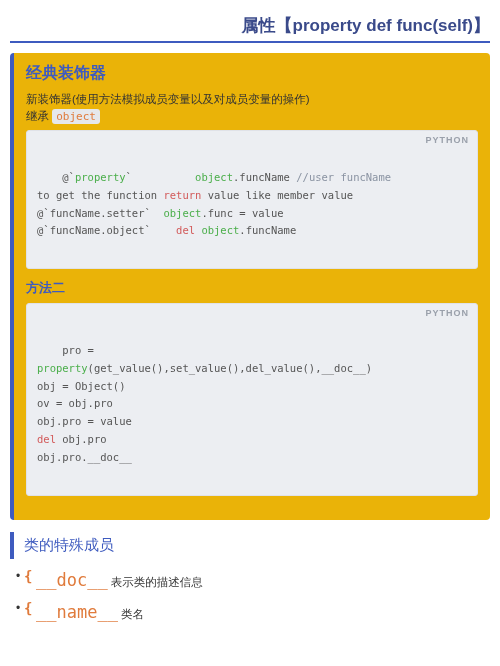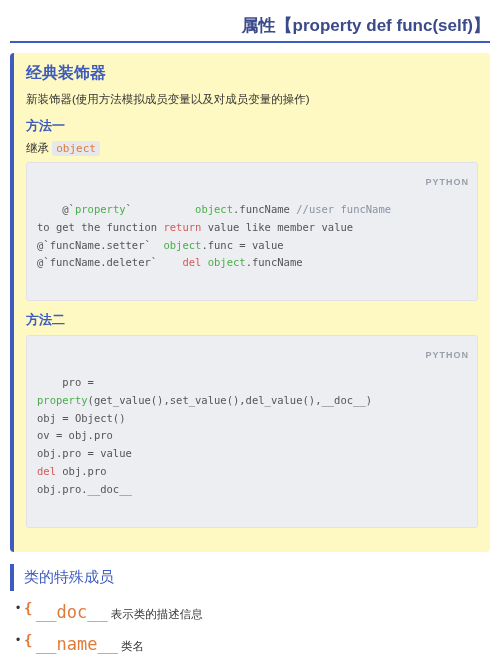--- a/index.html
+++ b/index.html
@@ -15,21 +15,21 @@
   .section-title {
     font-size: 17px;
     font-weight: 700;
     color: #3a4a8a;
     border-bottom: 2px solid #3e5bbf;
     padding-bottom: 4px;
     margin: 4px 0 10px 0;
     text-align: right;
   }
   .card {
-    background: #fef9c3;
+    background: #eab308;
     border-left: 4px solid #3e5bbf;
     border-radius: 4px;
     padding: 10px 12px 14px 12px;
     margin-bottom: 12px;
   }
   .card-title {
     font-size: 16px;
     font-weight: 700;
     color: #3e5bbf;
     margin-bottom: 8px;
@@ -67,21 +67,21 @@
     font-family: "Consolas", "Menlo", monospace;
     font-size: 10.5px;
     line-height: 1.7;
     color: #555;
     margin: 6px 0 10px 0;
     white-space: pre-wrap;
     word-break: break-all;
   }
   .codeblock .lang-tag {
     position: absolute;
-    top: 12px;
+    top: 2px;
     right: 8px;
     font-size: 9px;
     font-weight: 700;
     color: #9aa0ab;
     letter-spacing: 1px;
     font-family: Arial, sans-serif;
   }
   .tok-green { color: #4aae4a; }
   .tok-red   { color: #d25a5a; }
   .tok-cmt   { color: #8a93a2; }
@@ -133,29 +133,28 @@
 </style>
 </head>
 <body>
 
 <div class="section-title">属性【property def func(self)】</div>
 
 <div class="card">
   <div class="card-title">经典装饰器</div>
   <div class="card-desc">新装饰器(使用方法模拟成员变量以及对成员变量的操作)</div>
 
-  <div class="method-title">方法一</div>
   <div class="inline-text">
     <span>继承 </span><span class="inline-code kw-orange">object</span>
   </div>
   <div class="codeblock">
     <span class="lang-tag">PYTHON</span><span><span>@`</span><span class="tok-green">property</span><span>`          </span><span class="tok-green">object</span><span>.funcName </span><span class="tok-cmt">//user funcName</span><span>
 </span><span>to get the function </span><span class="tok-red">return</span><span> value like member value
 </span><span>@`funcName.setter`  </span><span class="tok-green">object</span><span>.func = value
-</span><span>@`funcName.deleter`    </span><span class="tok-red">del</span><span> </span><span class="tok-green">object</span><span>.funcName</span></span>
+</span><span>@`funcName.object`    </span><span class="tok-red">del</span><span> </span><span class="tok-green">object</span><span>.funcName</span></span>
   </div>
 
   <div class="method-title">方法二</div>
   <div class="codeblock">
     <span class="lang-tag">PYTHON</span><span><span>pro =
 </span><span class="tok-green">property</span><span>(get_value(),set_value(),del_value(),__doc__)
 </span><span>obj = Object()
 </span><span>ov = obj.pro
 </span><span>obj.pro = value
 </span><span class="tok-red">del</span><span> obj.pro

